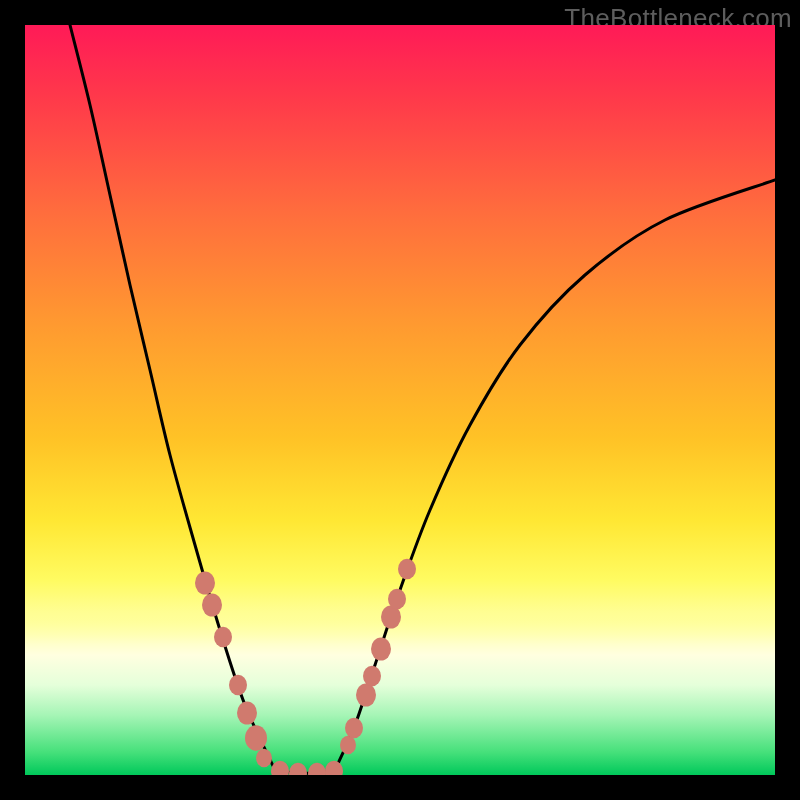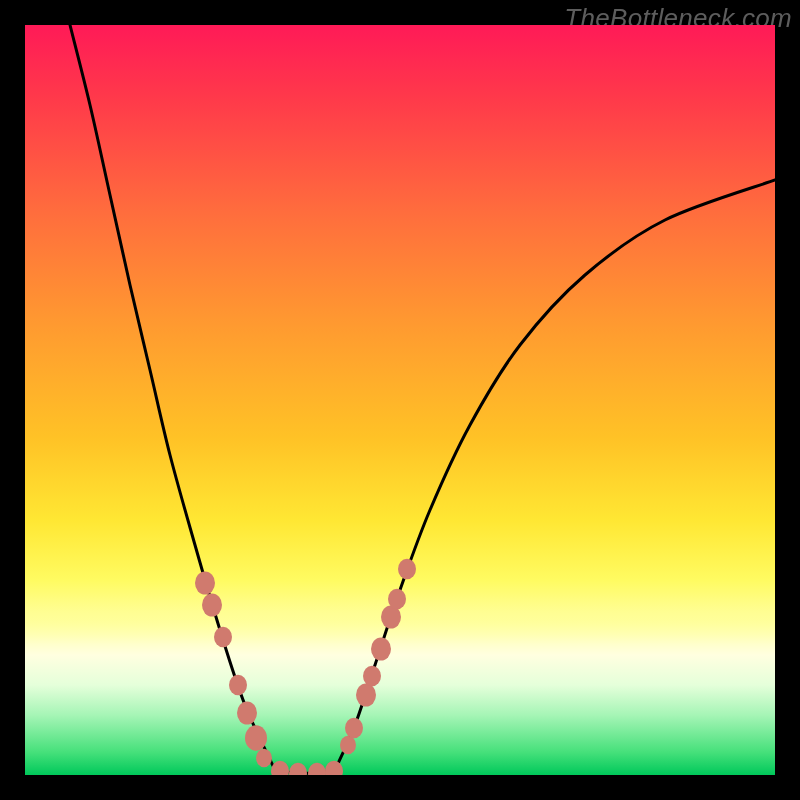--- a/index.html
+++ b/index.html
@@ -11,21 +11,20 @@
     background: #000;
     font-family: Arial, Helvetica, sans-serif;
   }
   .frame {
     position: absolute;
     left: 0;
     top: 0;
     width: 800px;
     height: 579px;
     background: #000;
-    font-style: italic;
   }
   .plot {
     position: absolute;
     left: 25px;
     top: 25px;
     width: 750px;
     height: 750px;
     overflow: hidden;
   }
   .gradient {

